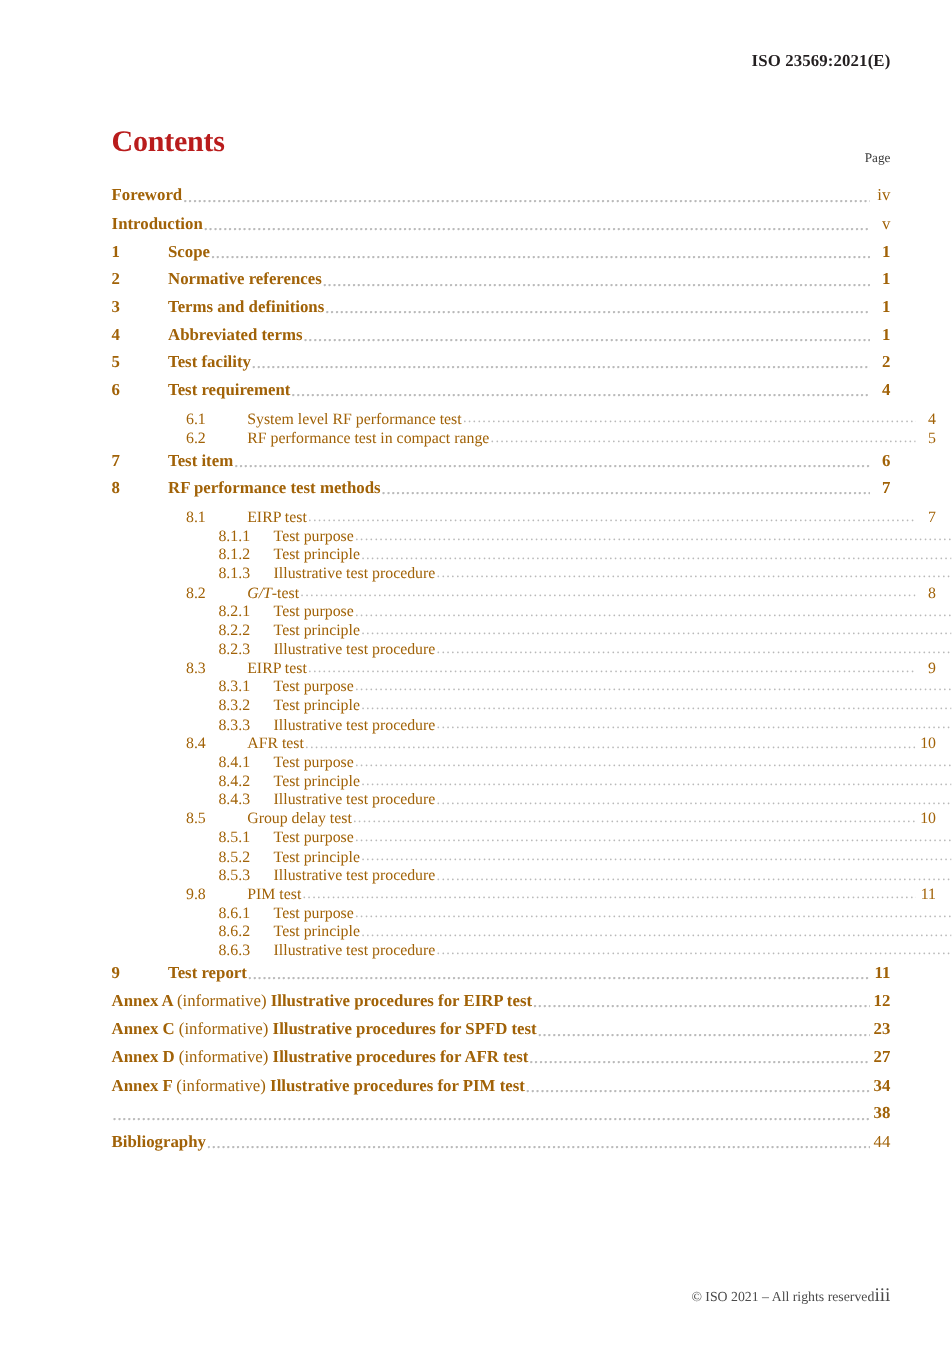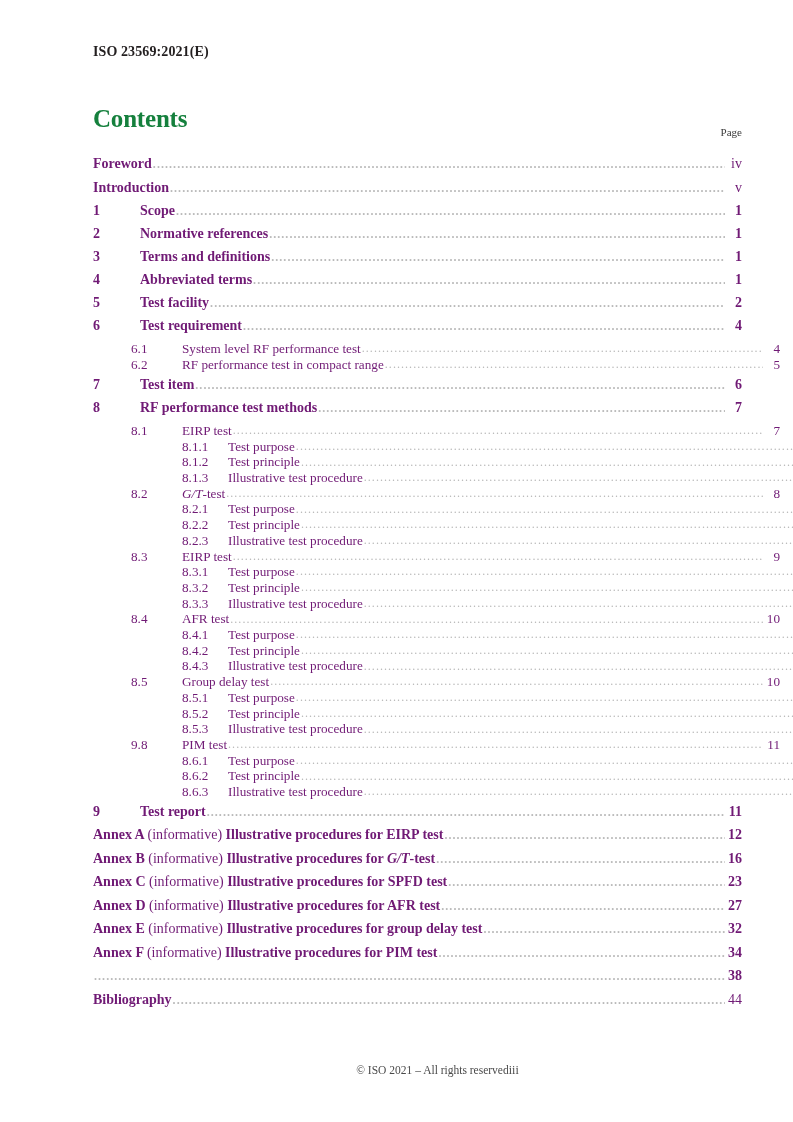--- a/index.html
+++ b/index.html
@@ -18,21 +18,21 @@
     background: #ffffff;
     overflow: hidden;
   }
 
   
   .doc-header {
     position: absolute;
     top: 44px;
     left: 93px;
     width: 649px;
-    text-align: left;
+    text-align: right;
     font-weight: bold;
     font-size: 14px;
     letter-spacing: .1px;
     color: #231f20;
   }
 
   
   .toc-title-row {
     position: absolute;
     top: 105px;
@@ -40,21 +40,21 @@
     width: 649px;
     height: 34px;
   }
   .toc-title {
     position: absolute;
     left: 0;
     top: 0;
     font-size: 25px;
     font-weight: bold;
     letter-spacing: -.2px;
-    color: #15803d;
+    color: #b91c1c;
   }
   .page-word {
     position: absolute;
     right: 0;
     bottom: 1px;
     font-size: 11px;
     color: #3b3b3b;
     font-weight: normal;
     margin-left: 36px;
   }
@@ -67,21 +67,21 @@
     width: 649px;
   }
 
   .toc-row {
     position: relative;
     display: flex;
     align-items: flex-end;
     width: 649px;
     font-size: 13.2px;
     line-height: 1;
-    color: #701a75;
+    color: #a16207;
     white-space: nowrap;
   }
 
   .toc-num {
     flex: 0 0 auto;
     text-align: left;
   }
   .toc-label {
     flex: 0 0 auto;
   }
@@ -130,20 +130,21 @@
 
   
   .lvl-2 {
     font-weight: normal;
     font-size: 13.2px;
     margin-bottom: 2.5px;
     padding-left: 38px;
   }
   .lvl-2 .toc-num {
     width: 51px;
+    margin-left: 24px;
   }
 
   
   .lvl-3 {
     font-weight: normal;
     font-size: 13.2px;
     margin-bottom: 2.5px;
     padding-left: 89px;
   }
   .lvl-3 .toc-num {
@@ -162,32 +163,31 @@
   
   .gap-before-lvl1 { margin-top: 7px; }
 
   i.mathvar {
     font-style: italic;
   }
 
   
   .doc-footer {
     position: absolute;
-    bottom: 44px;
+    bottom: 33px;
     left: 93px;
     width: 649px;
     display: flex;
-    justify-content: center;
+    justify-content: flex-end;
     align-items: baseline;
     font-size: 11.5px;
     color: #4a4a4a;
-    margin-left: 20px;
   }
   .footer-page {
-    font-size: 12px;
+    font-size: 16px;
     color: #4a4a4a;
   }
 </style>
 </head>
 <body>
 
 <div class="page">
 
   <div class="doc-header">ISO 23569:2021(E)</div>
 
@@ -398,38 +398,28 @@
         <span class="toc-label"><span>Test report</span></span>
         <span class="toc-dots"></span>
         <span class="toc-page">11</span>
       </div>
       <div class="toc-row lvl-annex">
         <span class="toc-label"><span>Annex A </span><span class="annex-normal">(informative) </span><span>Illustrative procedures for EIRP test</span></span>
         <span class="toc-dots"></span>
         <span class="toc-page">12</span>
       </div>
       <div class="toc-row lvl-annex">
-        <span class="toc-label"><span>Annex B </span><span class="annex-normal">(informative) </span><span>Illustrative procedures for </span><i class="mathvar">G/T</i><span>-test</span></span>
-        <span class="toc-dots"></span>
-        <span class="toc-page">16</span>
-      </div>
-      <div class="toc-row lvl-annex">
         <span class="toc-label"><span>Annex C </span><span class="annex-normal">(informative) </span><span>Illustrative procedures for SPFD test</span></span>
         <span class="toc-dots"></span>
         <span class="toc-page">23</span>
       </div>
       <div class="toc-row lvl-annex">
         <span class="toc-label"><span>Annex D </span><span class="annex-normal">(informative) </span><span>Illustrative procedures for AFR test</span></span>
         <span class="toc-dots"></span>
         <span class="toc-page">27</span>
-      </div>
-      <div class="toc-row lvl-annex">
-        <span class="toc-label"><span>Annex E </span><span class="annex-normal">(informative) </span><span>Illustrative procedures for group delay test</span></span>
-        <span class="toc-dots"></span>
-        <span class="toc-page">32</span>
       </div>
       <div class="toc-row lvl-annex">
         <span class="toc-label"><span>Annex F </span><span class="annex-normal">(informative) </span><span>Illustrative procedures for PIM test</span></span>
         <span class="toc-dots"></span>
         <span class="toc-page">34</span>
       </div>
       <div class="toc-row lvl-annex">
         <span class="toc-dots"></span>
         <span class="toc-page">38</span>
       </div>

